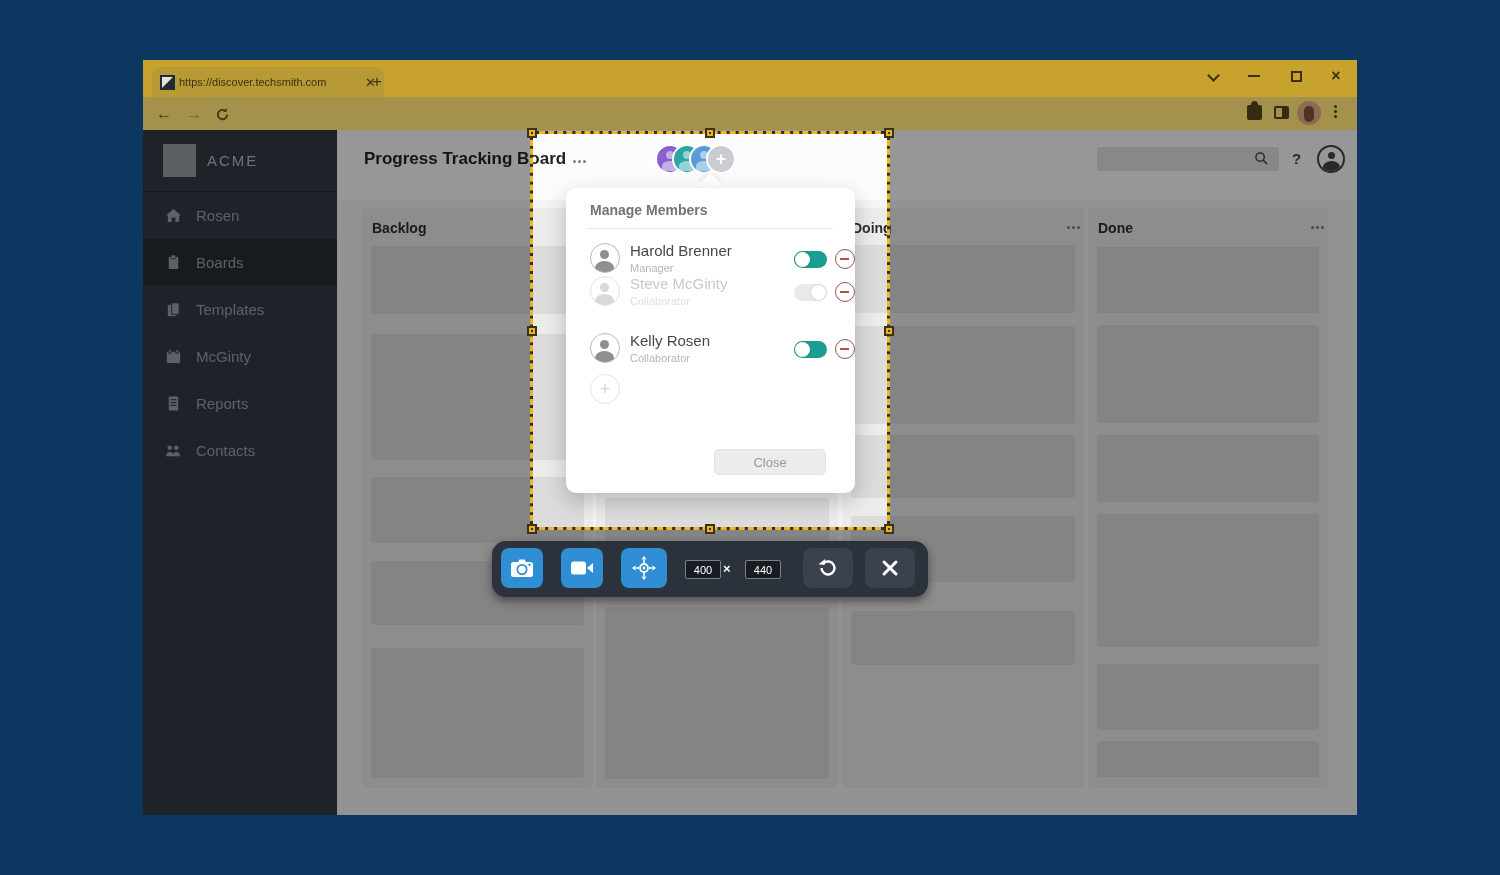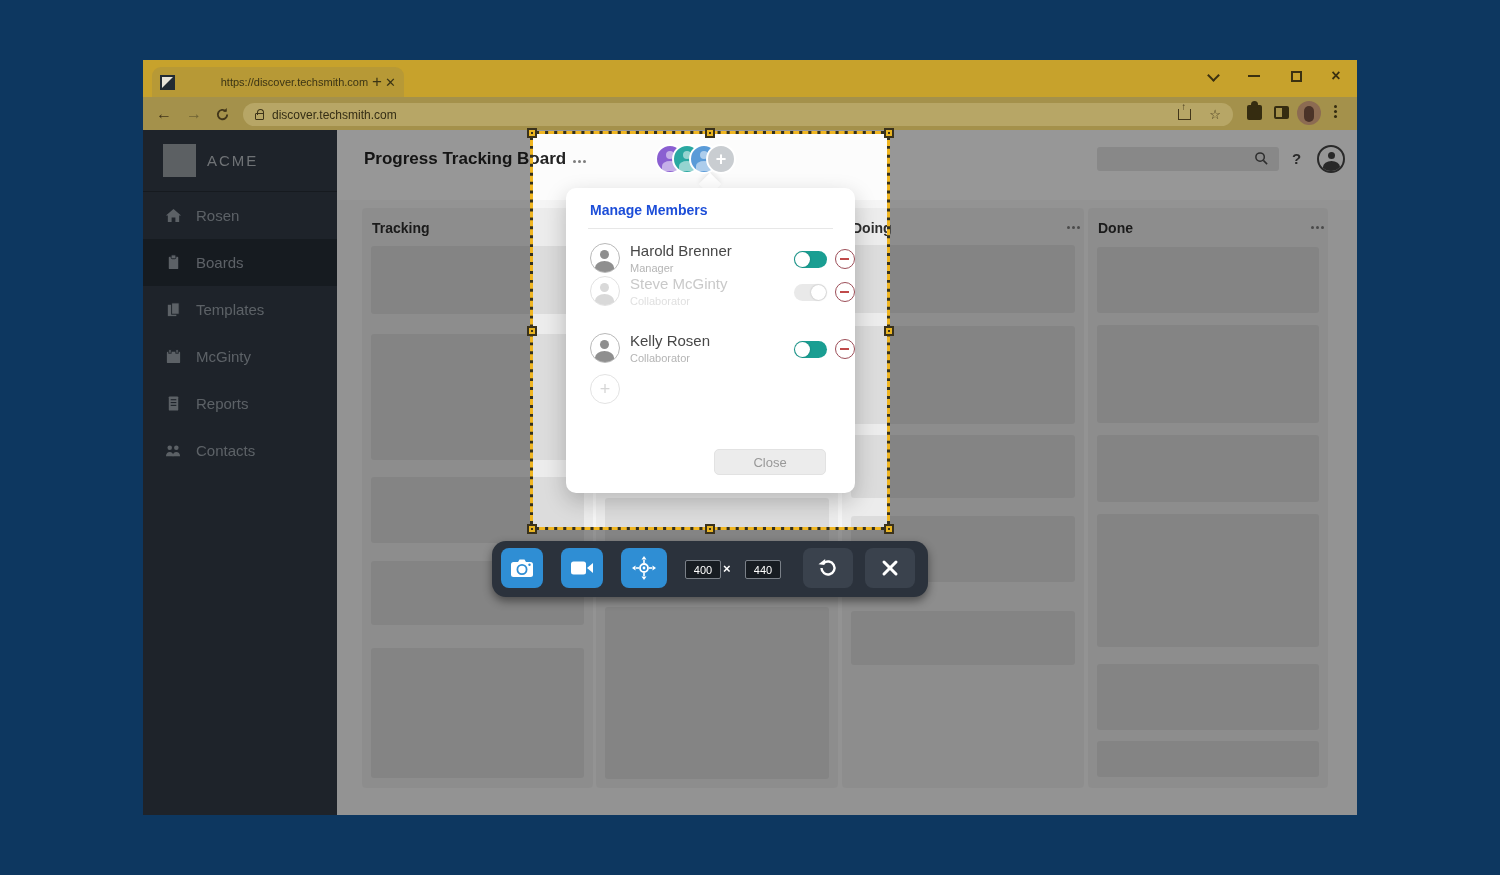--- a/index.html
+++ b/index.html
@@ -2,21 +2,21 @@
 <html><head>
 <meta charset="utf-8">
 <style>
   html,body{margin:0;padding:0;background:#0d3760;}
   *{box-sizing:border-box;font-family:"Liberation Sans",sans-serif;}
   .stage{position:relative;width:1500px;height:875px;background:#0d3760;overflow:hidden;}
   .abs{position:absolute;}
 
   
   .tabbar{left:143px;top:60px;width:1214px;height:37px;background:#c7a22c;}
-  .tab{left:152px;top:67px;width:252px;height:30px;background:#b79936;border-radius:9px 9px 0 0;display:flex;align-items:center;padding:0 8px;gap:17px;text-align:right;}
+  .tab{left:152px;top:67px;width:232px;height:30px;background:#b79936;border-radius:9px 9px 0 0;display:flex;align-items:center;padding:0 8px;gap:4px;}
   .favicon{width:15px;height:15px;background:#222b33;position:relative;flex:0 0 auto;}
   .favicon:after{content:"";position:absolute;left:2px;top:2px;border-left:11px solid #e8e4d8;border-bottom:11px solid transparent;}
   .tab-title{font-size:11px;color:#3b3414;white-space:nowrap;overflow:hidden;flex:1;}
   .tab-close{font-size:13px;color:#3b3414;line-height:1;cursor:default;}
   .newtab{left:372px;top:72px;font-size:17px;color:#3b3414;}
   .wctrl{top:65px;height:22px;display:flex;align-items:center;justify-content:center;width:26px;color:#3b3110;}
   .chev{width:10px;height:10px;position:relative;}
   .chev:after{content:"";position:absolute;left:0;top:0;width:7px;height:7px;border-right:2px solid #3b3110;border-bottom:2px solid #3b3110;transform:rotate(45deg);}
   .minbar{width:12px;height:2px;background:#3b3110;}
   .maxbox{width:11px;height:11px;border:2px solid #3b3110;}
@@ -84,21 +84,21 @@
 
   
   .bavatar{width:30px;height:30px;border-radius:50%;border:2px solid #fff;position:absolute;top:144px;}
   .bavatar .ph{left:9px;top:5px;width:8px;height:8px;background:rgba(255,255,255,0.5);}
   .bavatar .pb{left:5px;top:15px;width:16px;height:10px;background:rgba(255,255,255,0.5);}
   .av-plus{display:flex;align-items:center;justify-content:center;color:#fff;font-size:18px;font-weight:bold;}
 
   
   .caret{left:702px;top:176px;width:16px;height:16px;background:#fff;transform:rotate(45deg);box-shadow:-2px -2px 5px rgba(0,0,0,0.08);}
   .popup{left:566px;top:188px;width:289px;height:305px;background:#fff;border-radius:10px;box-shadow:0 8px 22px rgba(0,0,0,0.22);}
-  .popup-title{position:absolute;left:24px;top:14px;font-size:14px;font-weight:bold;color:#1d4ed8;}
+  .popup-title{position:absolute;left:24px;top:14px;font-size:14px;font-weight:bold;color:#737373;}
   .popup-div{position:absolute;left:22px;right:22px;top:40px;height:1px;background:#e7e7e7;}
   .mrow{position:absolute;left:24px;right:20px;height:42px;}
   .m-av{position:absolute;left:0;top:3px;width:30px;height:30px;border:1.5px solid #b9b9b9;border-radius:50%;overflow:hidden;}
   .m-av .ph{left:9px;top:6px;width:9px;height:9px;background:#8f8f8f;}
   .m-av .pb{left:4px;top:17px;width:19px;height:13px;background:#8f8f8f;}
   .m-name{position:absolute;left:40px;top:2px;font-size:15px;color:#474747;}
   .m-role{position:absolute;left:40px;top:22px;font-size:11px;color:#b5b5b5;}
   .toggle{position:absolute;left:204px;top:11px;width:33px;height:17px;border-radius:9px;}
   .toggle .knob{position:absolute;top:1px;width:15px;height:15px;border-radius:50%;background:#fff;box-shadow:0 0 2px rgba(0,0,0,0.25);}
   .toggle.on{background:#1a9e92;}
@@ -147,26 +147,20 @@
 
   <div class="abs toolbar"></div>
   <div class="abs navic" style="left:152px;">←</div>
   <div class="abs navic" style="left:182px;color:#6f6334;">→</div>
   <div class="abs navic" style="left:210px;">
     <svg width="15" height="15" viewBox="0 0 16 16">
         <path d="M13 8a5 5 0 1 1-1.5-3.5" fill="none" stroke="#42361a" stroke-width="2"></path>
         <path d="M12.5 1v4h-4z" fill="#42361a"></path>
       </svg>
   </div>
-  <div class="abs urlpill">
-    <span class="lock"></span>
-    <span class="url-text">discover.techsmith.com</span>
-    <span class="share-ic"></span>
-    <span class="pill-ic">☆</span>
-  </div>
   <div class="puzzle"></div>
   <div class="sidepanel"></div>
   <div class="chrome-avatar"></div>
   <div class="kebab-v"></div>
 
   <div class="abs main-bg"></div>
   <div class="abs head-band"></div>
 
   <div class="abs sidebar">
     <div class="brand">
@@ -233,21 +227,21 @@
         <line x1="10" y1="10" x2="14" y2="14" stroke="#4c4c4c" stroke-width="1.6"></line>
       </svg>
   </div>
   <div class="help">?</div>
   <div class="user-av">
       <span class="ph"></span>
       <span class="pb"></span>
     </div>
 
   <div class="col" style="left:362px;width:231px;">
-    <span class="col-head">Tracking</span>
+    <span class="col-head">Backlog</span>
     <div class="card" style="top:38px;height:68px;"></div>
     <div class="card" style="top:126px;height:126px;"></div>
     <div class="card" style="top:269px;height:66px;"></div>
     <div class="card" style="top:353px;height:64px;"></div>
     <div class="card" style="top:440px;height:130px;"></div>
   </div>
   <div class="col" style="left:596px;width:242px;">
     <div class="card" style="top:32px;height:178px;"></div>
     <div class="card" style="top:290px;height:72px;"></div>
     <div class="card" style="top:399px;height:172px;"></div>

